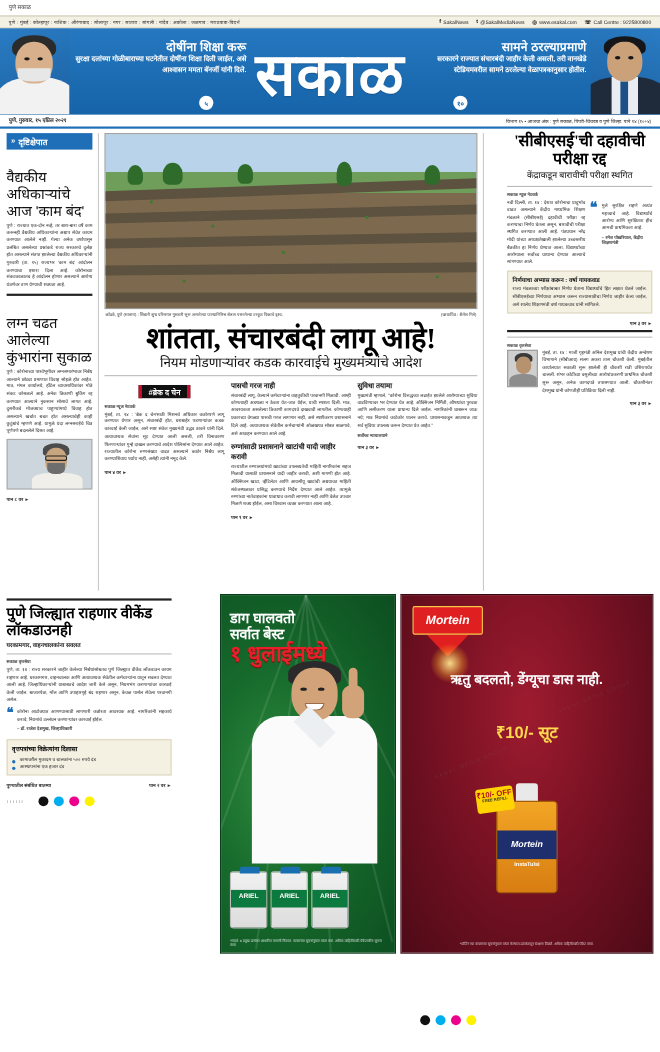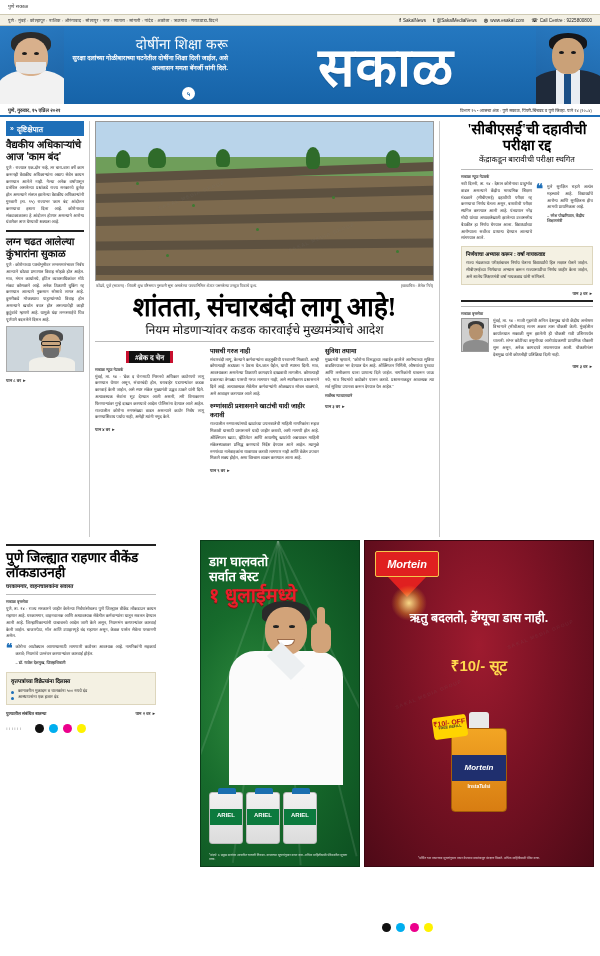--- a/index.html
+++ b/index.html
@@ -50,21 +50,21 @@
   
   .g-head  { position:absolute; right:16px; top:12px; width:32px; height:36px; background:#caa178; border-radius:46%; }
   .g-hair  { position:absolute; right:13px; top:7px; width:38px; height:18px; background:#15161a; border-radius:50% 50% 35% 35%; }
   .g-suit  { position:absolute; right:-6px; top:44px; width:74px; height:38px; background:#1f2a3a; border-radius:40% 40% 0 0; }
   .g-shirt { position:absolute; right:20px; top:44px; width:24px; height:34px; background:#e9edf2; }
   .g-tie   { position:absolute; right:29px; top:48px; width:7px; height:30px; background:#1b4f86; }
   .g-eye   { position:absolute; width:5px; height:3px; background:#15161a; border-radius:50%; top:25px; }
 
   .mh-side { width: 172px; padding: 8px 8px 0 4px; color:#fff; text-align:right; position:relative;}
   .mh-side.r { text-align:right; padding:8px 4px 0 8px;}
-  .mh-kicker { font-size: 14px; font-weight: normal; letter-spacing: .2px; margin-bottom: 0; }
+  .mh-kicker { font-size: 11px; font-weight: bold; letter-spacing: .2px; margin-bottom: 0; }
   .mh-body { font-size: 6.3px; line-height: 1.55; font-weight:600; }
   .pagenum {
     position:absolute; bottom:4px; width:13px; height:13px; border-radius:50%;
     background:#fff; color:#1663a8; font-size:6px; font-weight:bold;
     display:flex; align-items:center; justify-content:center;
   }
   .pagenum.l { left: 118px; }
   .pagenum.r { right: 112px; }
 
   .mh-logo { flex:1; display:flex; align-items:center; justify-content:center; }
@@ -90,21 +90,21 @@
   .col-right  { width: 154px; }
 
   .rule-v { border-left: 1px solid #c9c9c9; }
 
   
   .dk-head {
     background:#1e6fb8; color:#fff; font-size:7.5px; font-weight:bold;
     padding:2.5px 4px; display:flex; align-items:center; gap:3px;
   }
   .dk-arrow { font-size:7px; }
-  .kicker-sm { font-size:10px; font-weight:bold; line-height:1.2; margin:3px 0 2px; color:#111;}
+  .kicker-sm { font-size:13px; font-weight:normal; line-height:1.2; margin:17px 0 2px; color:#111;}
 
   .body-txt { font-size:4.2px; line-height:1.62; color:#2a2a2a; text-align:justify; }
   .byline-sm { font-size:4px; font-weight:bold; color:#444; margin:2px 0; }
 
   .hr-thin { border-top:1px solid #bbb; margin:4px 0; }
   .hr-thick { border-top:2px solid #222; margin:4px 0; }
 
   
   .photo {
     width:100%; height:160px; position:relative; overflow:hidden;
@@ -306,20 +306,25 @@
     <div class="mh-side">
       <div class="mh-kicker">दोषींना शिक्षा करू</div>
       <div class="mh-body">सुरक्षा दलांच्या गोळीबाराच्या घटनेतील दोषींना शिक्षा दिली जाईल, असे आश्वासन ममता बॅनर्जी यांनी दिले.</div>
       <div class="pagenum l">५</div>
     </div>
 
     <div class="mh-logo">
       <span>सकाळ</span>
     </div>
 
+    <div class="mh-side r">
+      <div class="mh-kicker">सामने ठरल्याप्रमाणे</div>
+      <div class="mh-body">सरकारने राज्यात संचारबंदी जाहीर केली असली, तरी वानखेडे स्टेडियमवरील सामने ठरलेल्या वेळापत्रकानुसार होतील.</div>
+      <div class="pagenum r">१०</div>
+    </div>
     <div class="mh-photo right">
       <div class="g-suit"></div>
       <div class="g-shirt"></div>
       <div class="g-tie"></div>
       <div class="g-hair"></div>
       <div class="g-head"></div>
       <div class="g-eye" style="right:24px"></div>
       <div class="g-eye" style="right:36px"></div>
     </div>
   </div>

